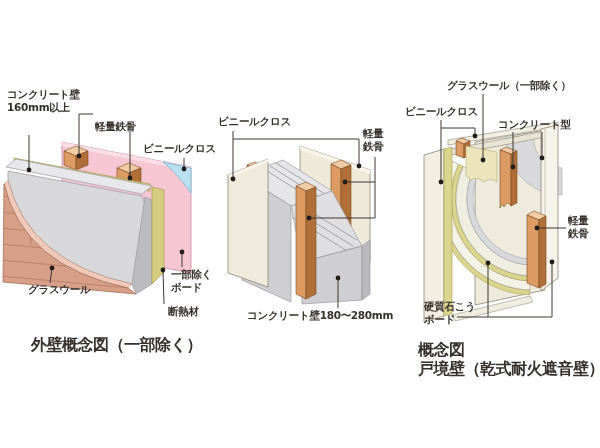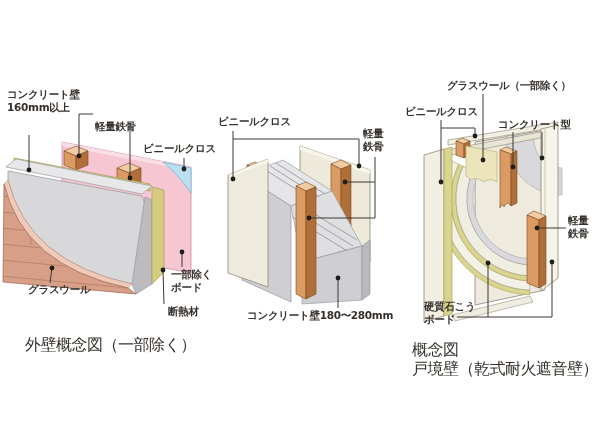--- a/index.html
+++ b/index.html
@@ -6,22 +6,22 @@
   #stage{
     position:relative;width:600px;height:448px;background:#ffffff;overflow:hidden;
     font-family:"DejaVu Sans","Liberation Sans",sans-serif;
   }
   #figures{position:absolute;left:0;top:0;}
   .lbl{
     position:absolute;font-weight:bold;font-size:10.5px;line-height:12.5px;
     color:#35302b;white-space:nowrap;letter-spacing:-0.3px;
   }
   .ttl{
-    position:absolute;font-weight:normal;font-size:16px;line-height:19px;
-    color:#35302b;white-space:nowrap;letter-spacing:-0.5px;
+    position:absolute;font-weight:bold;font-size:16px;line-height:19px;
+    color:#35302b;white-space:nowrap;letter-spacing:-0.5px;margin-left:6px;
   }
   .ln{display:block;}
 </style>
 </head>
 <body>
 
 <div id="stage">
 
   <svg id="figures" width="600" height="448" viewBox="0 0 600 448">
 

